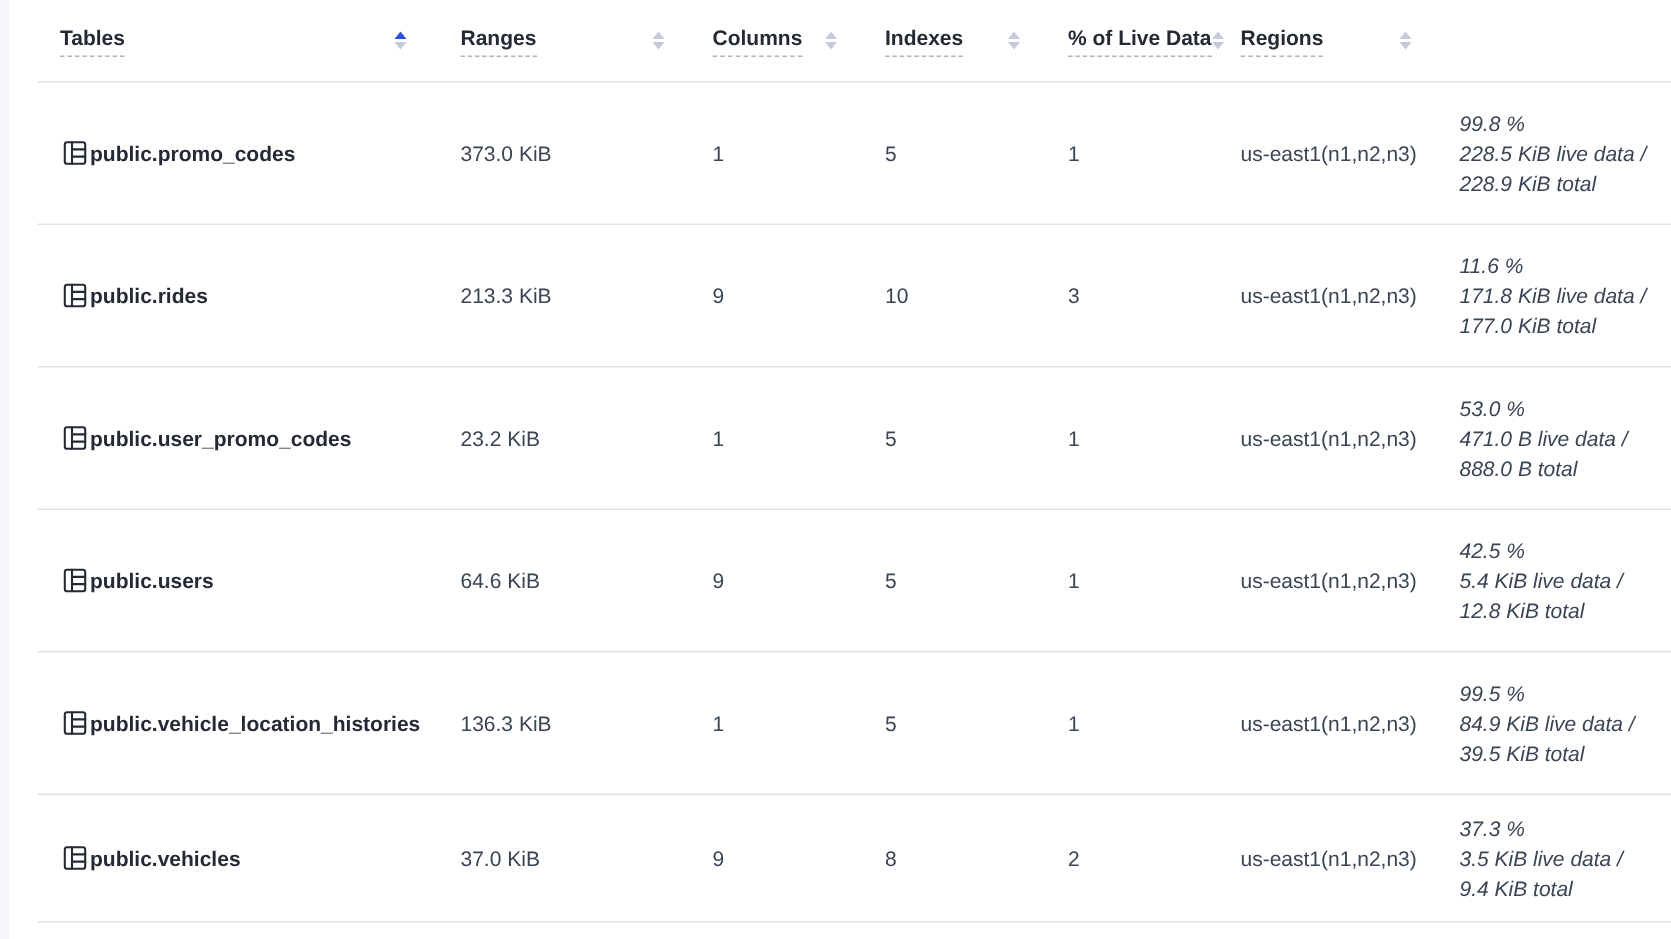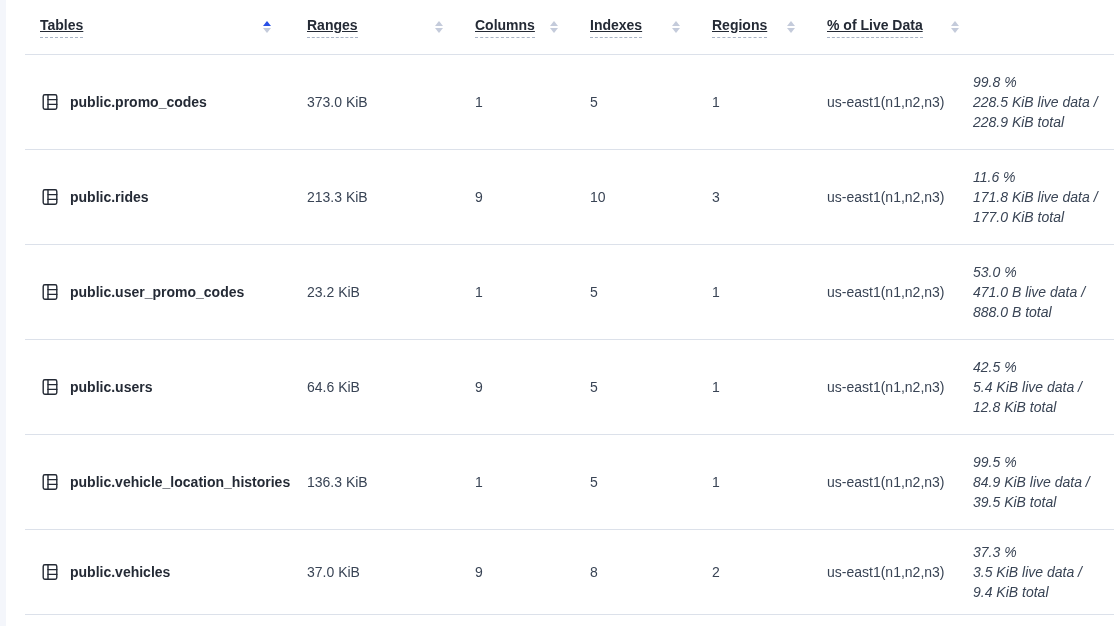--- a/index.html
+++ b/index.html
@@ -39,21 +39,20 @@
   }
   .th.first { padding-left: 15px; padding-right: 36px; }
   .th.last  { padding-right: 14px; }
   .th-label {
     font-size: 14px;
     font-weight: 700;
     color: #242a35;
     border-bottom: 1px dashed #a9b4c6;
     padding-bottom: 4px;
     white-space: nowrap;
-    text-decoration: underline;
   }
   .sort-arrows {
     display: flex;
     flex-direction: column;
     align-items: center;
     gap: 2px;
   }
   .arr-up {
     width: 0; height: 0;
     border-left: 4px solid transparent;
@@ -74,21 +73,20 @@
   }
   .row:last-child { height: 85px; }
   .cell {
     font-size: 14px;
     color: #394455;
     white-space: nowrap;
   }
   .cell-name {
     display: flex;
     align-items: center;
-    gap: 10px;
     padding-left: 15px;
   }
   .table-icon { flex: 0 0 auto; display: flex; }
   .name-text {
     font-size: 14px;
     font-weight: 700;
     color: #242a35;
     text-decoration: none;
     cursor: pointer;
   }
@@ -124,29 +122,29 @@
           <i class="arr-down"></i>
         </span>
     </div>
     <div class="th">
       <span class="th-label">Indexes</span>
       <span class="sort-arrows">
           <i class="arr-up"></i>
           <i class="arr-down"></i>
         </span>
     </div>
-    <div class="th">
-      <span class="th-label">Regions</span>
-      <span class="sort-arrows">
-          <i class="arr-up"></i>
-          <i class="arr-down"></i>
-        </span>
-    </div>
     <div class="th last">
       <span class="th-label">% of Live Data</span>
+      <span class="sort-arrows">
+          <i class="arr-up"></i>
+          <i class="arr-down"></i>
+        </span>
+    </div>
+    <div class="th">
+      <span class="th-label">Regions</span>
       <span class="sort-arrows">
           <i class="arr-up"></i>
           <i class="arr-down"></i>
         </span>
     </div>
   </div>
 
   <div id="rows">
     <div class="grid-row row">
       <div class="cell cell-name">

